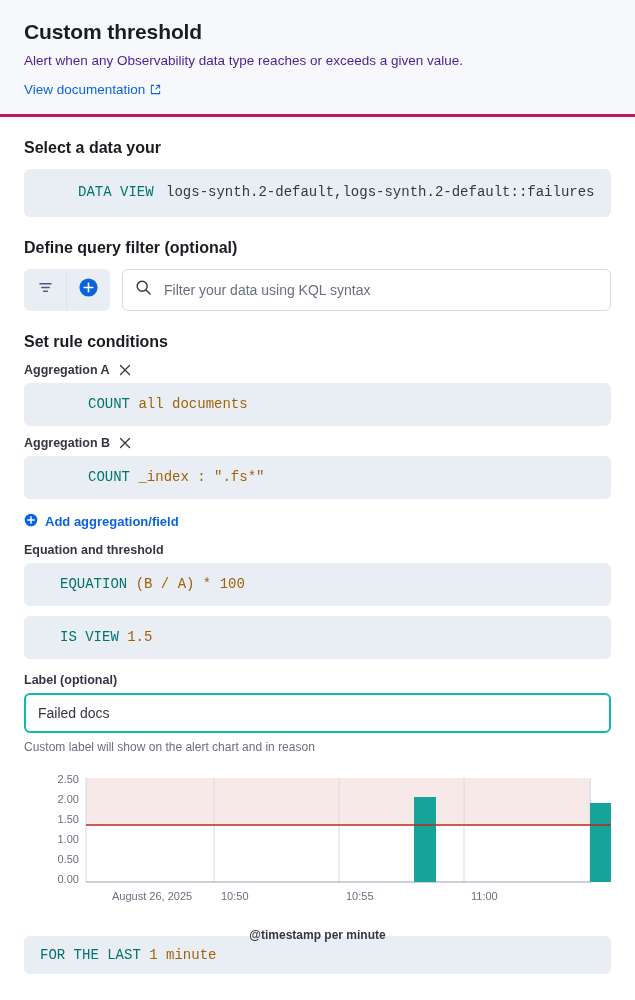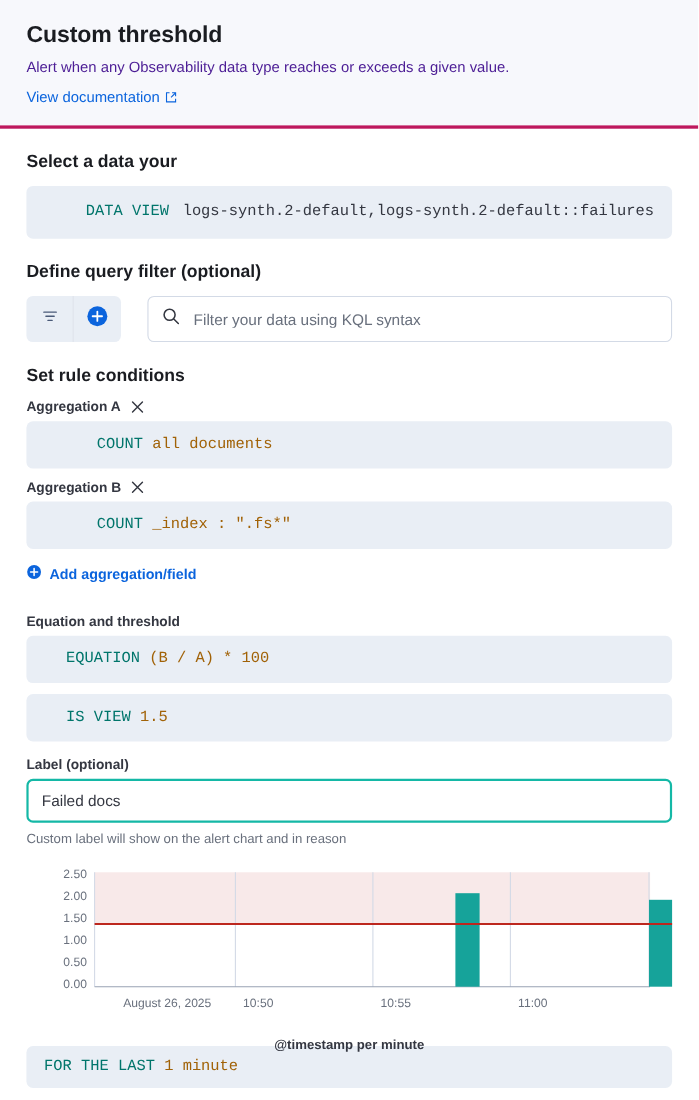--- a/index.html
+++ b/index.html
@@ -96,21 +96,21 @@
     color: #343741;
     text-indent: -0px;
   }
   .dataview-box .kw { margin-right: 4px; }
   .dataview-text { display: inline; }
 
   
   .filter-row {
     display: flex;
     align-items: flex-end;
-    gap: 24px;
+    gap: 12px;
   }
   .filter-btn-group {
     display: flex;
     background: #e9eef5;
     border-radius: 6px;
     overflow: hidden;
     height: 42px;
   }
   .filter-btn {
     width: 43px;
@@ -152,21 +152,21 @@
     width: 14px; height: 14px;
   }
   .add-link {
     display: inline-flex;
     align-items: center;
     gap: 7px;
     color: #0b64dd;
     font-size: 13px;
     font-weight: 600;
     cursor: pointer;
-    margin: 4px 0 28px 0;
+    margin: 4px 0 13px 0;
   }
 
   
   .text-input {
     width: 100%;
     height: 40px;
     border: 2px solid #14b8a6;
     border-radius: 6px;
     padding: 0 12px;
     font-size: 14px;

